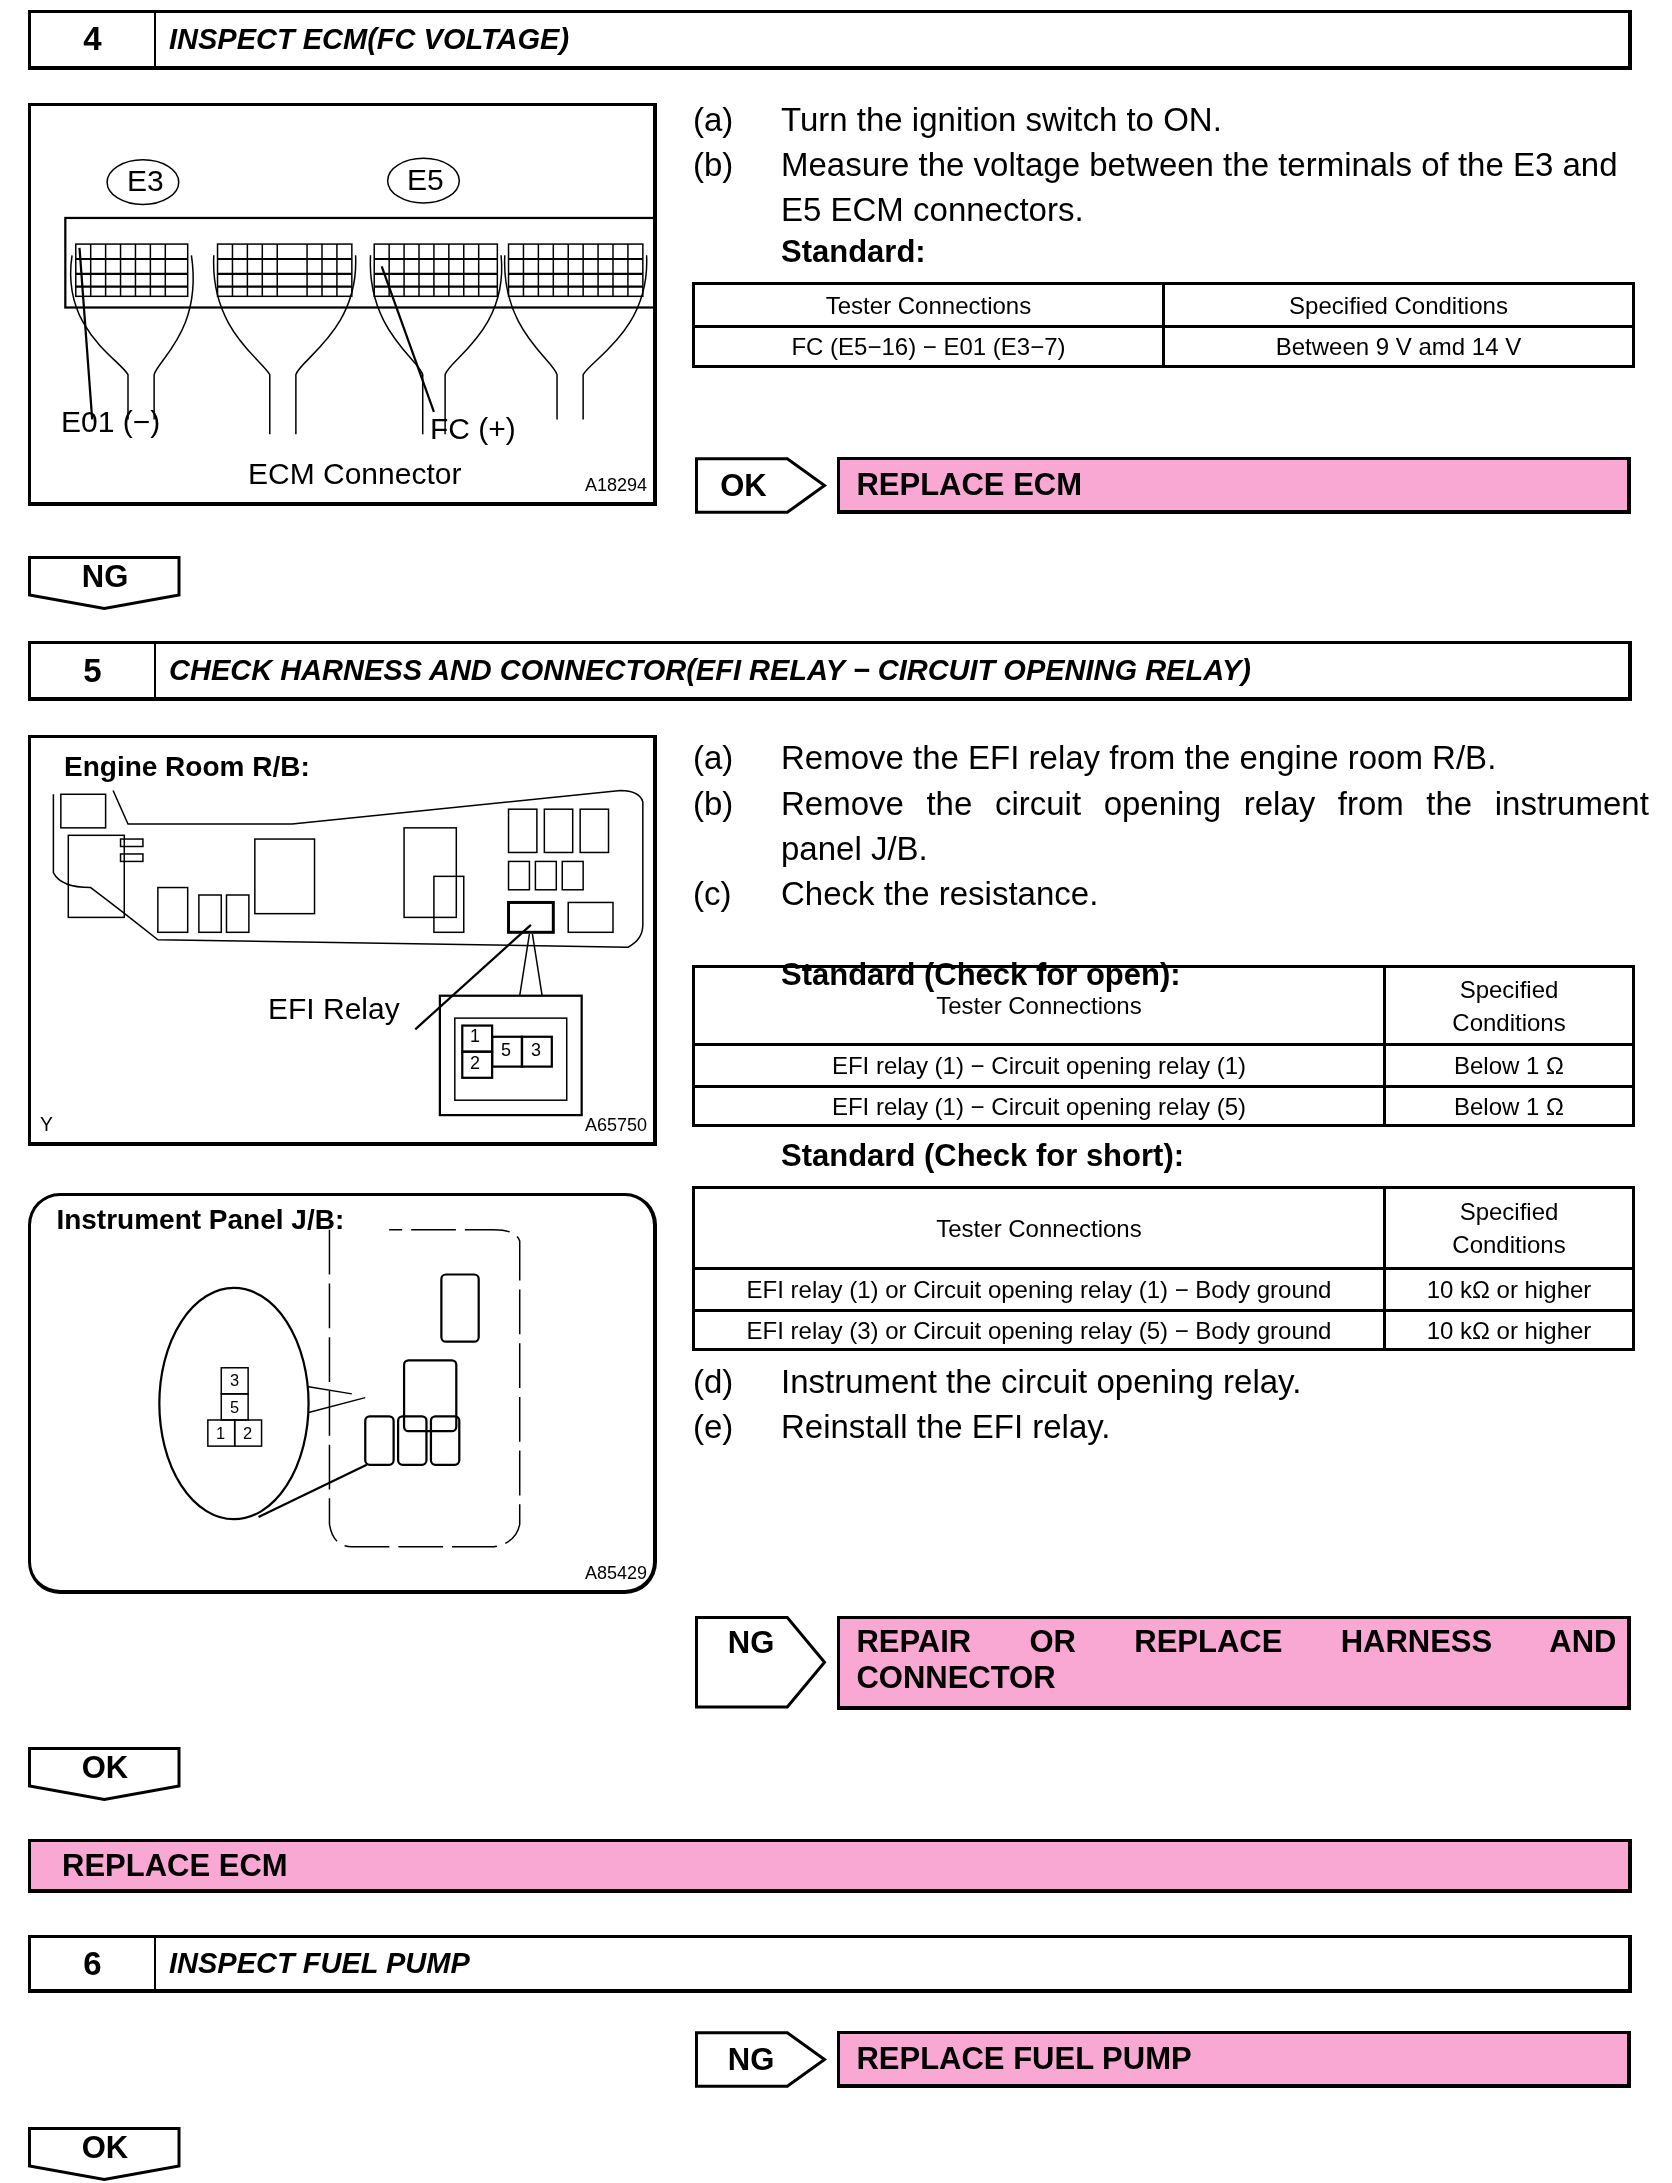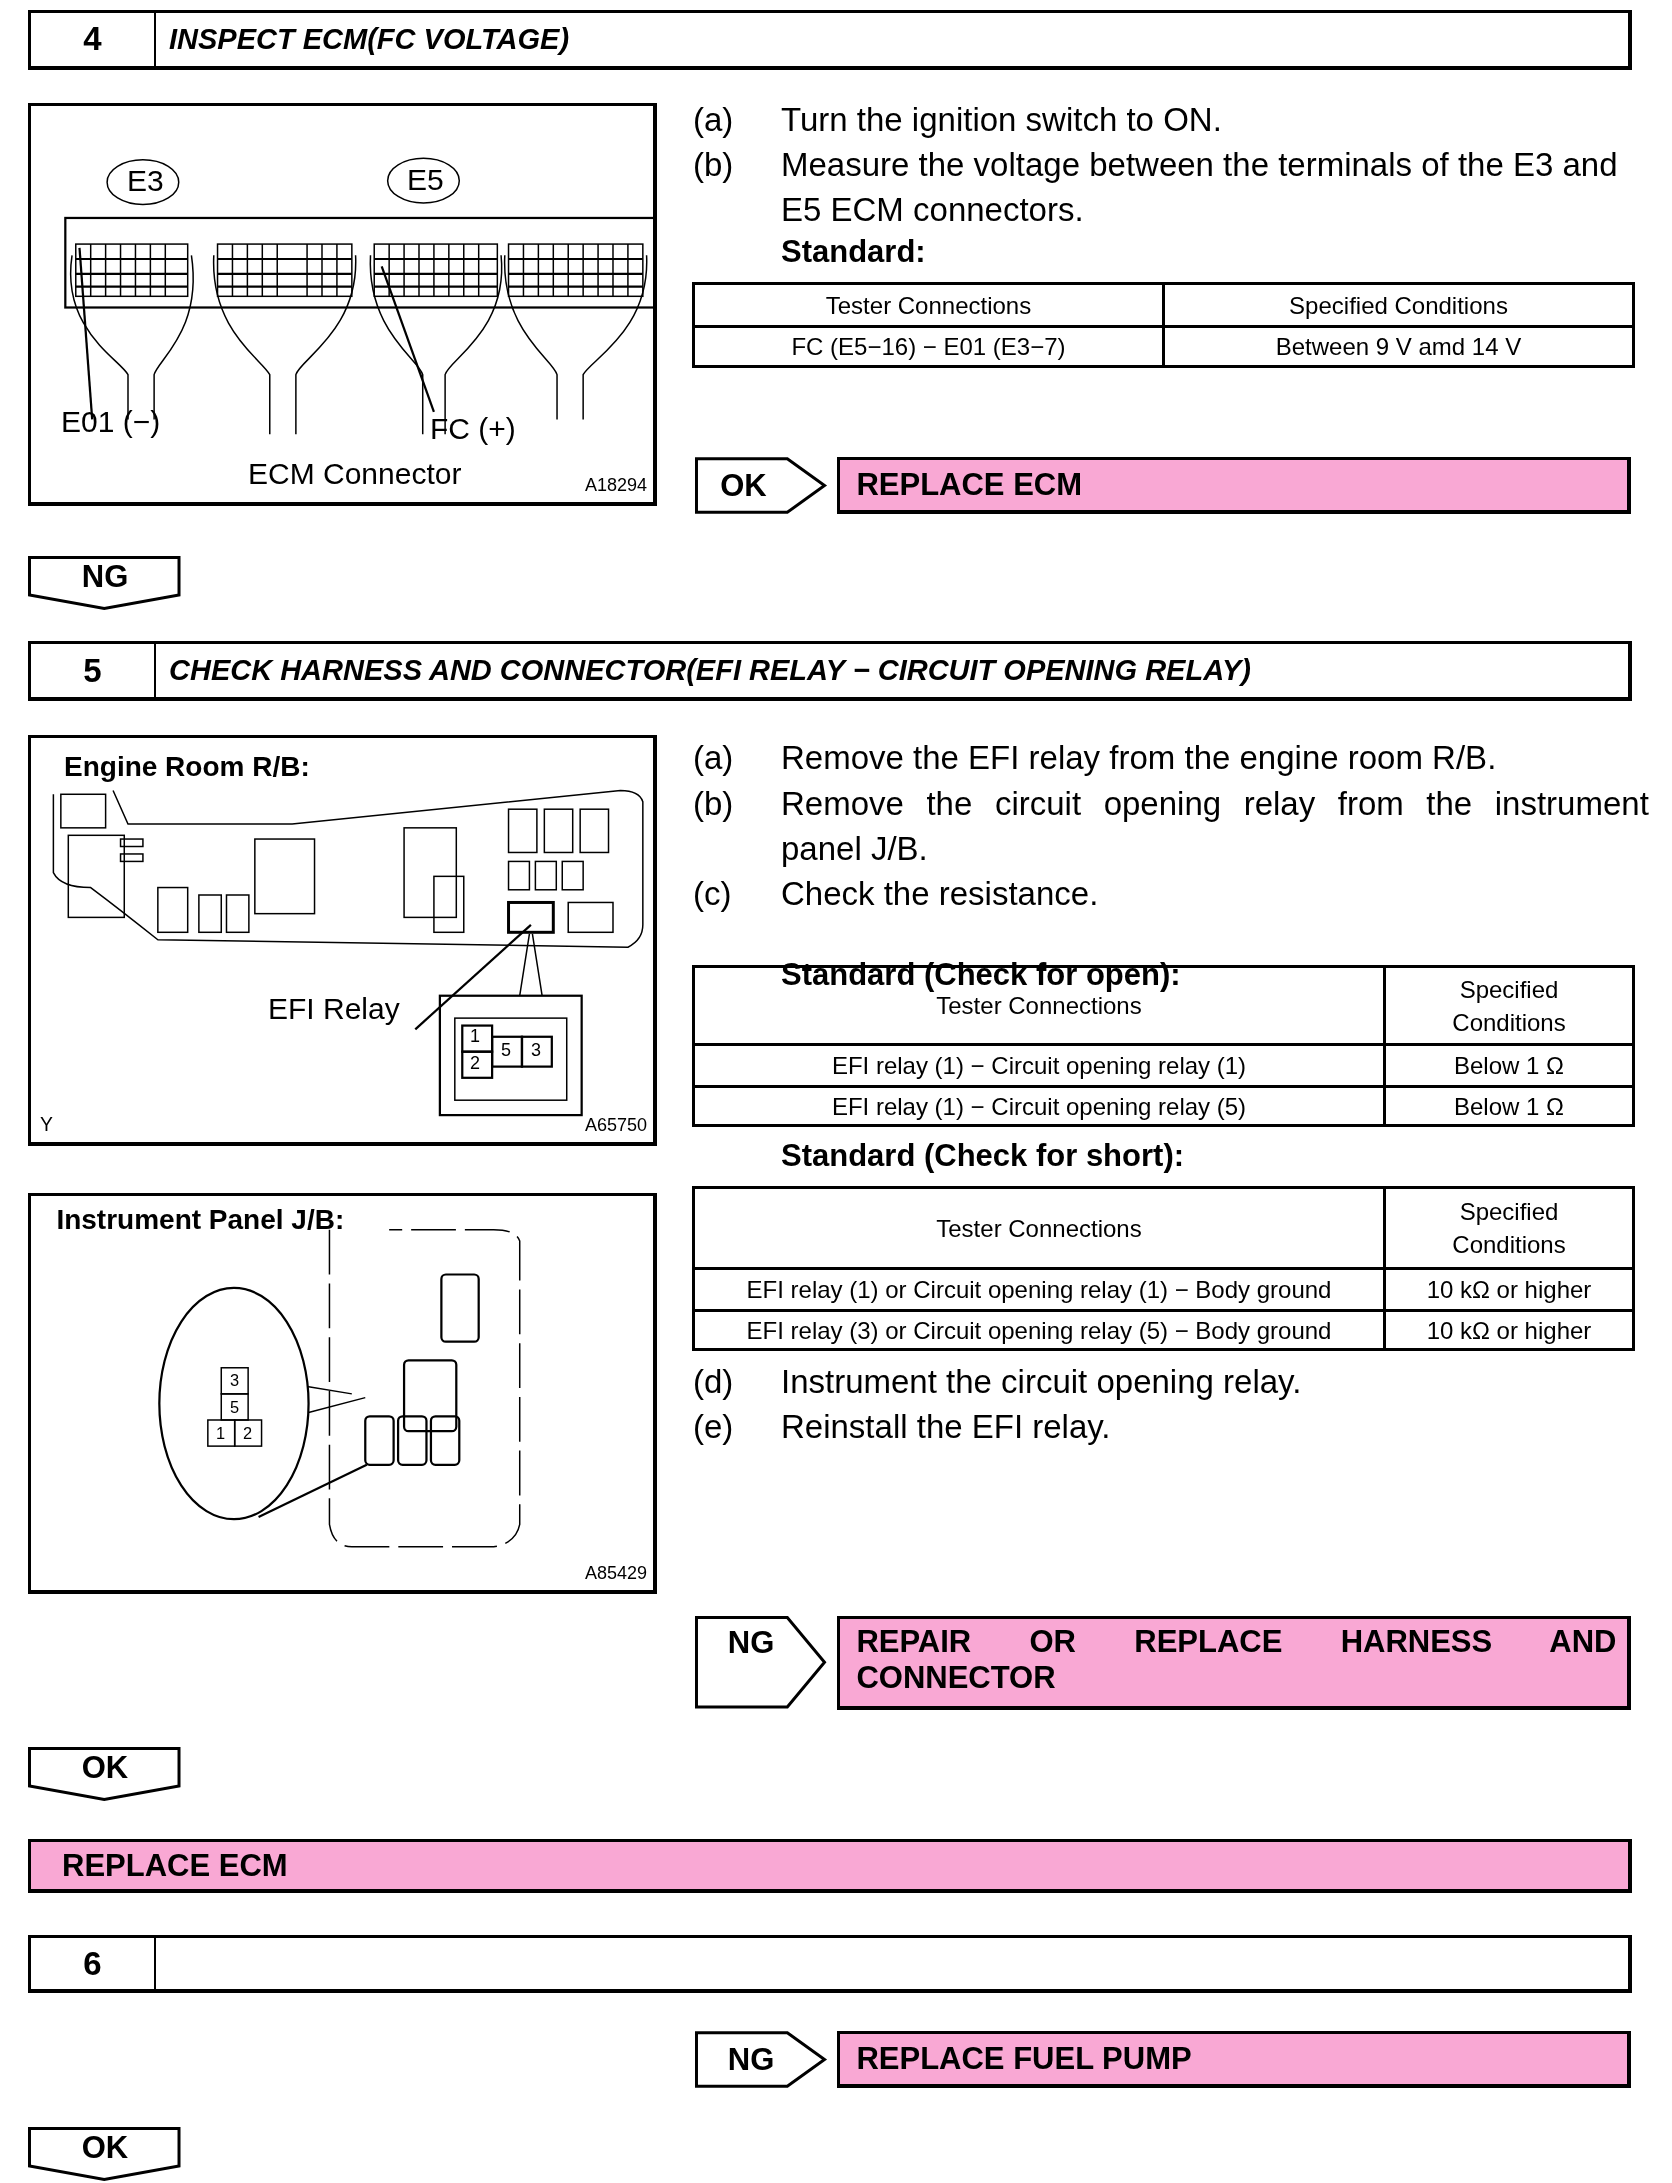--- a/index.html
+++ b/index.html
@@ -205,21 +205,21 @@
   </svg>
   <div class="fig-label" style="left:237px; top:254px;">EFI Relay</div>
   <div class="abs" style="left:439px; top:288px; font-size:18px;">1</div>
   <div class="abs" style="left:439px; top:315px; font-size:18px;">2</div>
   <div class="abs" style="left:470px; top:302px; font-size:18px;">5</div>
   <div class="abs" style="left:500px; top:302px; font-size:18px;">3</div>
   <div class="abs" style="left:9px; bottom:6px; font-size:19.4px;">Y</div>
   <div class="fig-code">A65750</div>
 </div>
 
-<div class="abs figure" style="left:28px; top:1193px; width:629px; height:401px;">
+<div class="abs figure" style="left:28px; top:1193px; width:629px; height:401px;border-radius:32px;">
   <div class="fig-title" style="left:25.4px; top:7.5px;">Instrument Panel J/B:</div>
   <svg width="629" height="401" style="position:absolute;left:0;top:0" viewBox="0 0 843 537">
     <g fill="none" stroke="#000" stroke-width="2">
       <path d="M400 45 L400 440 Q405 470 430 470 L620 470 Q650 465 655 440 L655 60 Q650 45 620 45 L480 45" stroke-dasharray="60 12"></path>
       <rect x="550" y="105" width="50" height="90" rx="6" stroke-width="3"></rect>
       <rect x="500" y="220" width="70" height="95" rx="6" stroke-width="3"></rect>
       <rect x="448" y="295" width="38" height="65" rx="6" stroke-width="3"></rect>
       <rect x="492" y="295" width="38" height="65" rx="6" stroke-width="3"></rect>
       <rect x="536" y="295" width="38" height="65" rx="6" stroke-width="3"></rect>
       <ellipse cx="272" cy="278" rx="100" ry="155" stroke-width="3"></ellipse>
@@ -324,20 +324,21 @@
   <polygon points="2,2 202,2 202,52 102,70 2,52" fill="#fff" stroke="#000" stroke-width="4"></polygon>
 </svg>
 <div class="arrow-text" style="left:28px; top:1747px; width:154px; height:42px;">OK</div>
 
 <div class="abs result-box" style="left:28px; top:1839px; width:1604px; height:54px;">
   <div class="lbl" style="left:31px;">REPLACE ECM</div>
 </div>
 
 <div class="abs step-header" style="left:28px; top:1935px; width:1604px; height:58px;">
   <div class="step-num">6</div>
+  <div class="step-title">INSPECT FUEL PUMP</div>
 </div>
 
 <svg class="arrow-svg" style="left:695px; top:2031px;" width="134" height="57" viewBox="0 0 180 76">
   <polygon points="2,2 124,2 174,38 124,74 2,74" fill="#fff" stroke="#000" stroke-width="4"></polygon>
 </svg>
 <div class="arrow-text" style="left:695px; top:2031px; width:112px; height:57px;">NG</div>
 <div class="abs result-box" style="left:837px; top:2031px; width:794px; height:57px;">
   <div class="lbl">REPLACE FUEL PUMP</div>
 </div>
 

